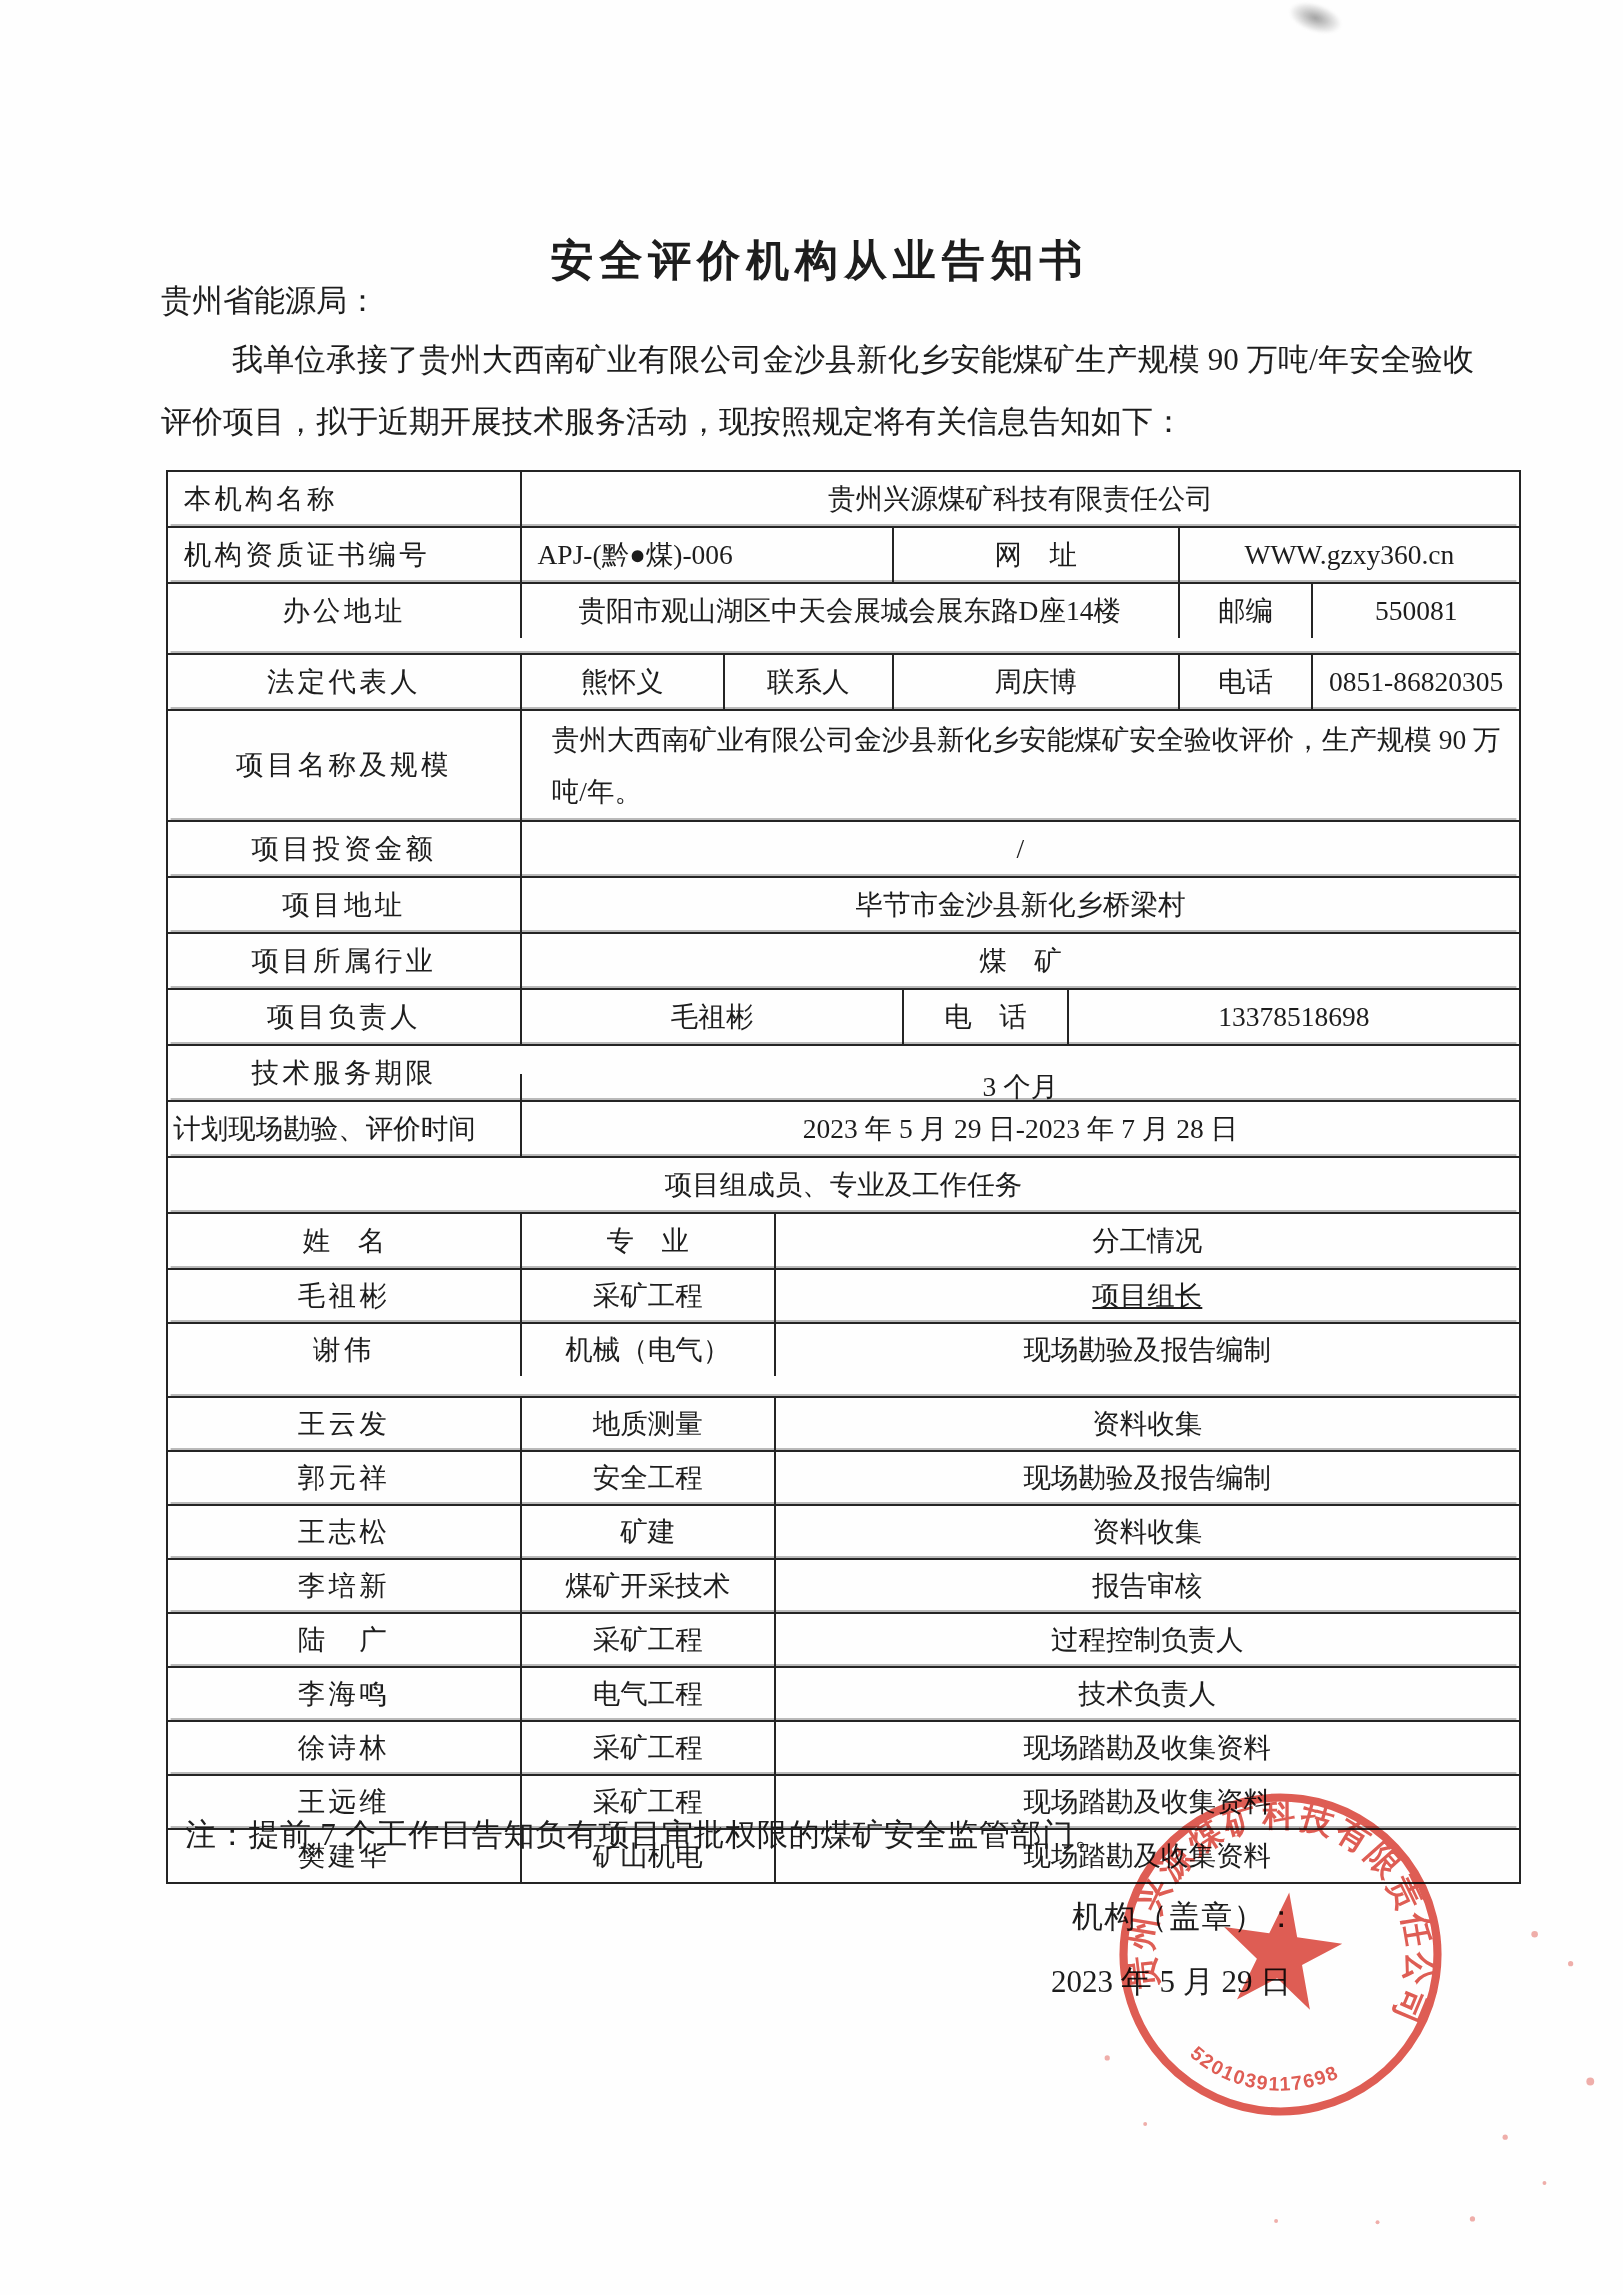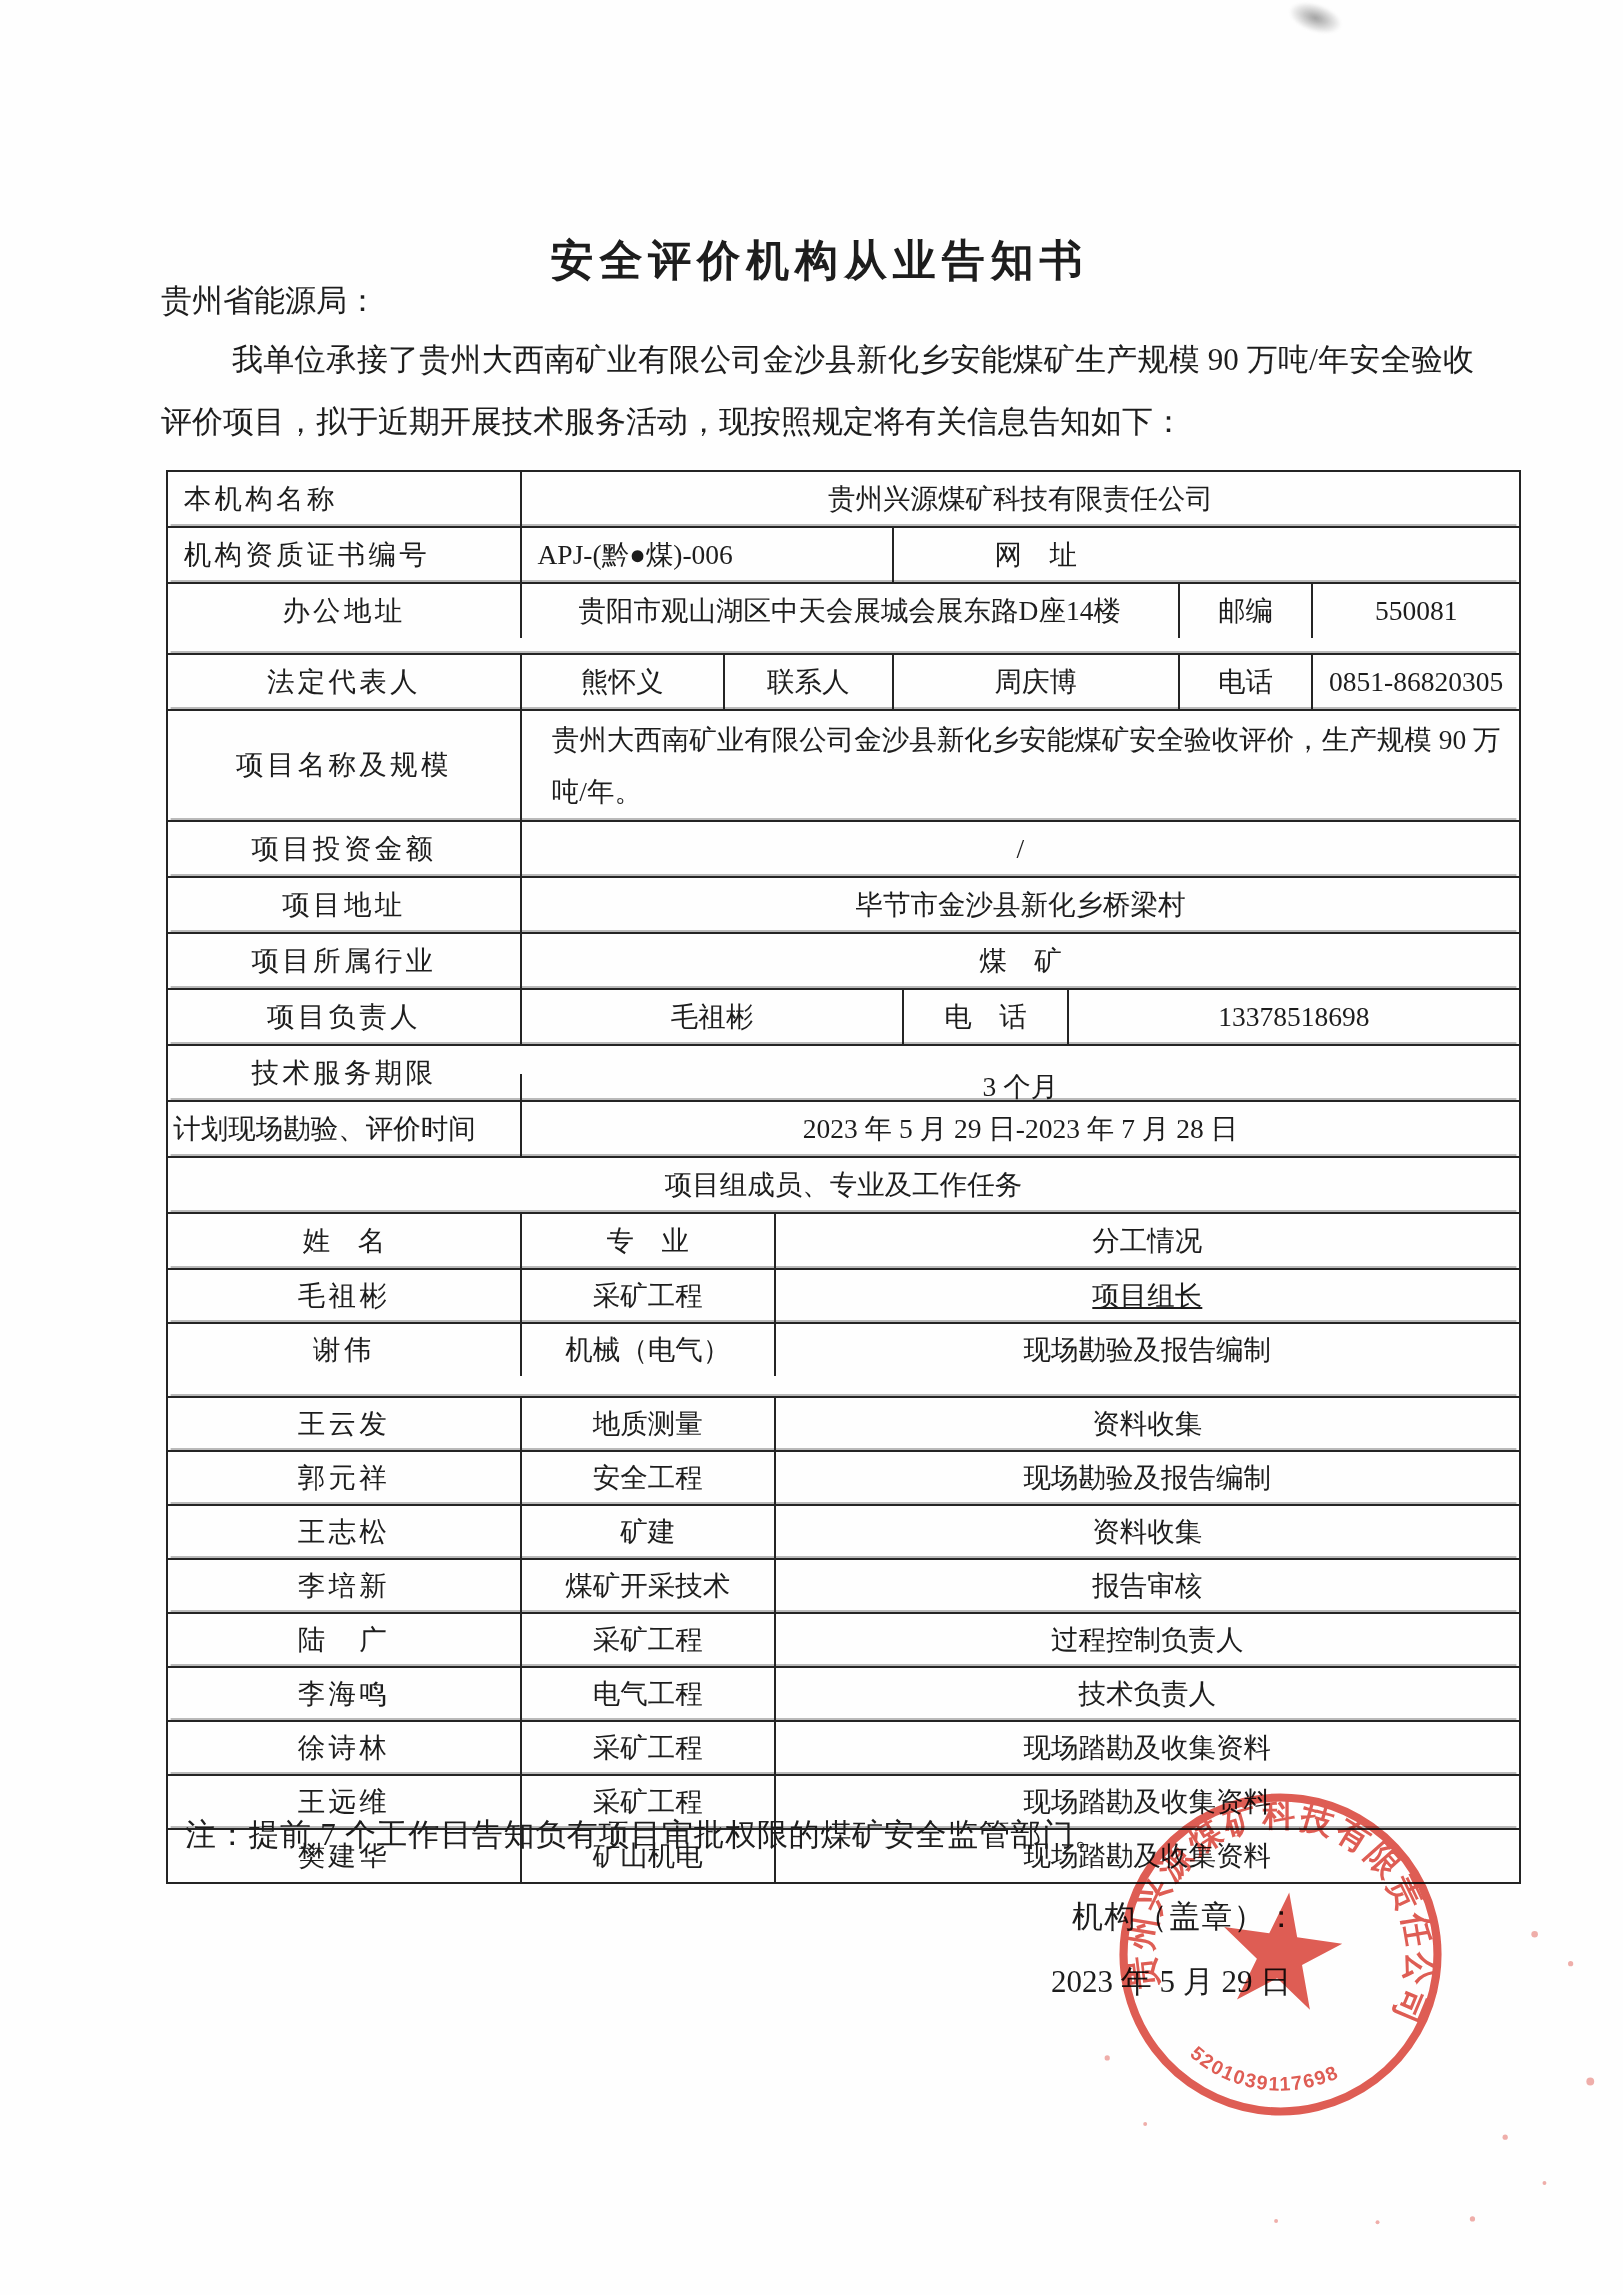--- a/index.html
+++ b/index.html
@@ -70,20 +70,21 @@
 
   <div class="doc-table">
       <div class="t-row" style="height: 54px;">
         <div class="t-cell al ls" style="width: 26.04%;">本机构名称</div>
         <div class="t-cell ac" style="width: 73.96%;">贵州兴源煤矿科技有限责任公司</div>
       </div>
       <div class="t-row" style="height: 54px;">
         <div class="t-cell al ls" style="width: 26.04%;">机构资质证书编号</div>
         <div class="t-cell al" style="width: 27.54%;">APJ-(黔●煤)-006</div>
         <div class="t-cell ac" style="width: 21.16%;">网　址</div>
+        <div class="t-cell ac" style="width: 25.26%;">WWW.gzxy360.cn</div>
       </div>
       <div class="t-row" style="height: 54px;">
         <div class="t-cell ac ls" style="width: 26.04%;">办公地址</div>
         <div class="t-cell ac" style="width: 48.7%;">贵阳市观山湖区中天会展城会展东路D座14楼</div>
         <div class="t-cell ac" style="width: 9.9%; text-align: right;">邮编</div>
         <div class="t-cell ac" style="width: 15.36%;">550081</div>
       </div>
       <div class="t-row" style="height: 54px; margin-top: 15px;">
         <div class="t-cell ac ls" style="width: 26.04%;">法定代表人</div>
         <div class="t-cell ac" style="width: 15.02%;">熊怀义</div>

